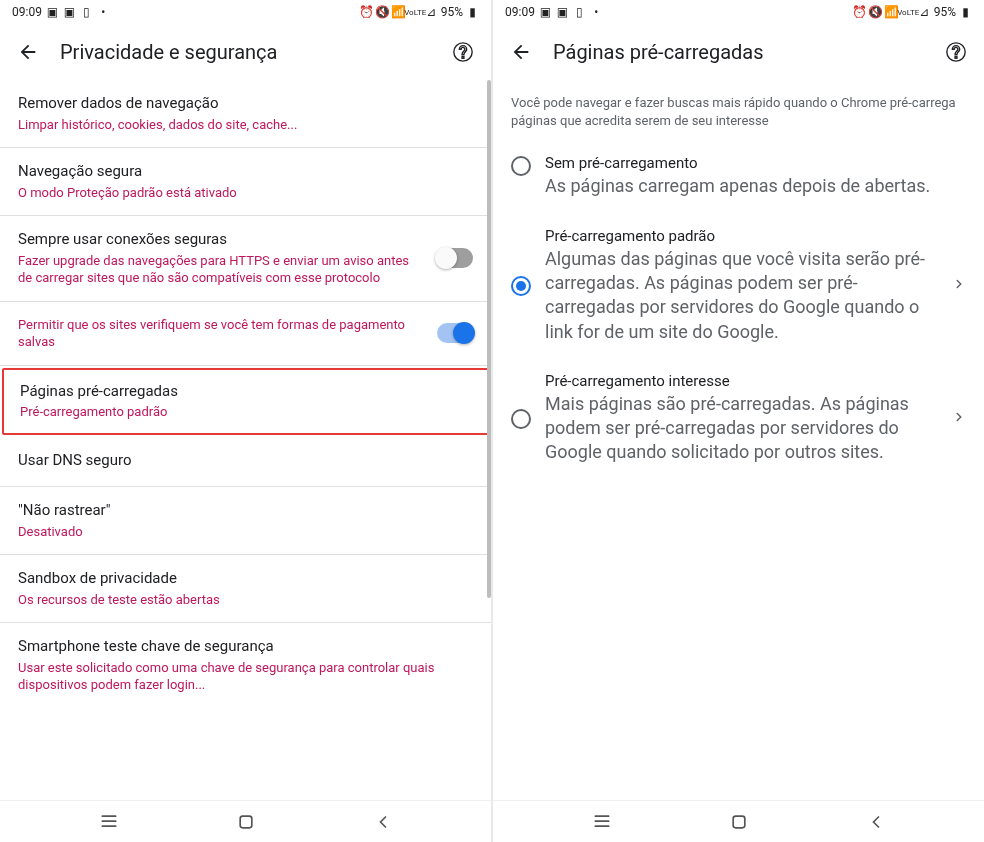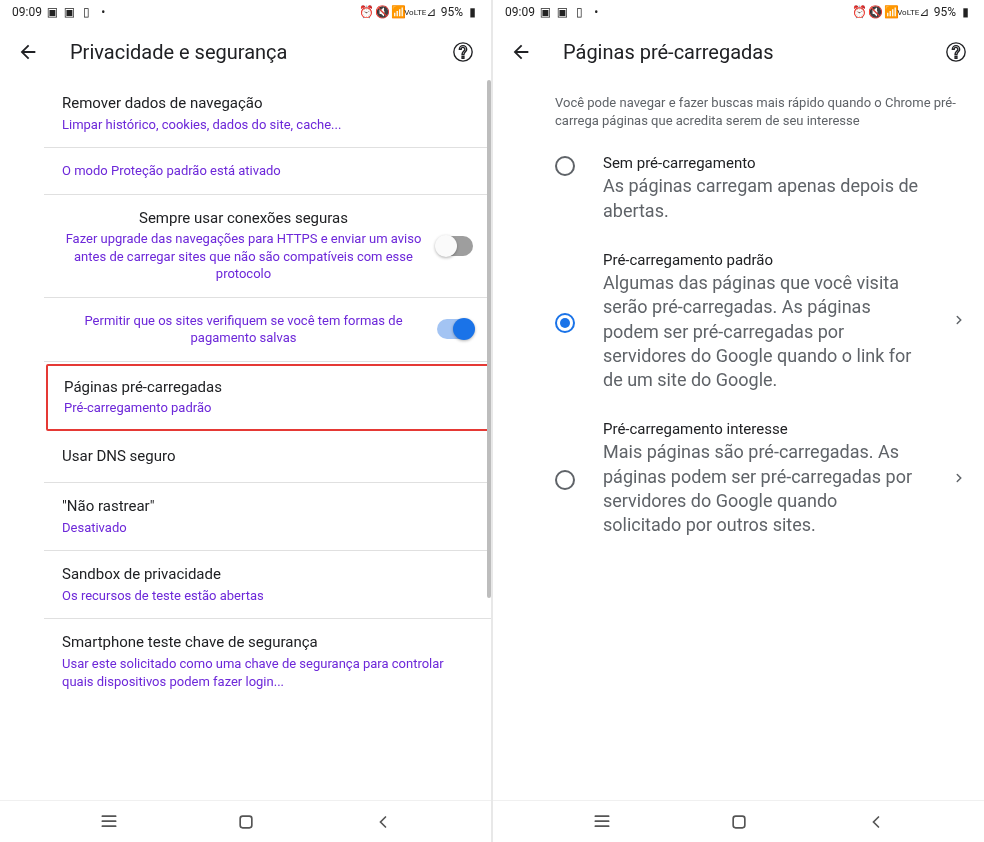--- a/index.html
+++ b/index.html
@@ -30,21 +30,21 @@
       color: #222;
     }
     .status-left { display: flex; align-items: center; gap: 4px; }
     .status-right { display: flex; align-items: center; gap: 3px; }
     .status-icon { width: 13px; height: 13px; display: inline-flex; align-items: center; justify-content: center; }
     .app-bar {
       height: 56px;
       display: flex;
       align-items: center;
       padding: 0 8px;
-      gap: 22px;
+      gap: 12px;
       background: #fff;
     }
     .back-btn {
       width: 40px;
       height: 40px;
       display: flex;
       align-items: center;
       justify-content: center;
       border-radius: 50%;
     }
@@ -59,42 +59,40 @@
       height: 40px;
       display: flex;
       align-items: center;
       justify-content: center;
       border-radius: 50%;
     }
     .content {
       flex: 1;
       overflow-y: hidden;
       position: relative;
-      padding-left: 44px;
     }
     .setting-item {
       padding: 14px 18px;
       border-bottom: 1px solid #e0e0e0;
     }
     .setting-item.with-toggle {
       display: flex;
       align-items: center;
       gap: 12px;
-      text-align: center;
     }
     .setting-text { flex: 1; }
     .setting-title {
       font-size: 15px;
       color: #202124;
       margin-bottom: 2px;
       line-height: 1.3;
     }
     .setting-subtitle {
       font-size: 13px;
-      color: #6d28d9;
+      color: #be185d;
       line-height: 1.35;
     }
     .toggle {
       width: 36px;
       height: 20px;
       border-radius: 10px;
       position: relative;
       flex-shrink: 0;
     }
     .toggle.off { background: #9e9e9e; }
@@ -150,21 +148,21 @@
     .desc-text {
       padding: 14px 18px 10px;
       font-size: 13px;
       color: #5f6368;
       line-height: 1.4;
     }
     .radio-item {
       display: flex;
       align-items: flex-start;
       padding: 14px 12px 14px 18px;
-      gap: 28px;
+      gap: 14px;
     }
     .radio-item.with-chevron { align-items: center; }
     .radio {
       width: 20px;
       height: 20px;
       border: 2px solid #5f6368;
       border-radius: 50%;
       flex-shrink: 0;
       margin-top: 2px;
       position: relative;
@@ -232,20 +230,21 @@
         </svg>
     </div>
   </div>
 
   <div class="content">
     <div class="setting-item">
       <div class="setting-title">Remover dados de navegação</div>
       <div class="setting-subtitle">Limpar histórico, cookies, dados do site, cache...</div>
     </div>
     <div class="setting-item">
+      <div class="setting-title">Navegação segura</div>
       <div class="setting-subtitle">O modo Proteção padrão está ativado</div>
     </div>
     <div class="setting-item with-toggle">
       <div class="setting-text">
         <div class="setting-title">Sempre usar conexões seguras</div>
         <div class="setting-subtitle">Fazer upgrade das navegações para HTTPS e enviar um aviso antes de carregar sites que não são compatíveis com esse protocolo</div>
       </div>
       <div class="toggle off"></div>
     </div>
     <div class="setting-item with-toggle">

